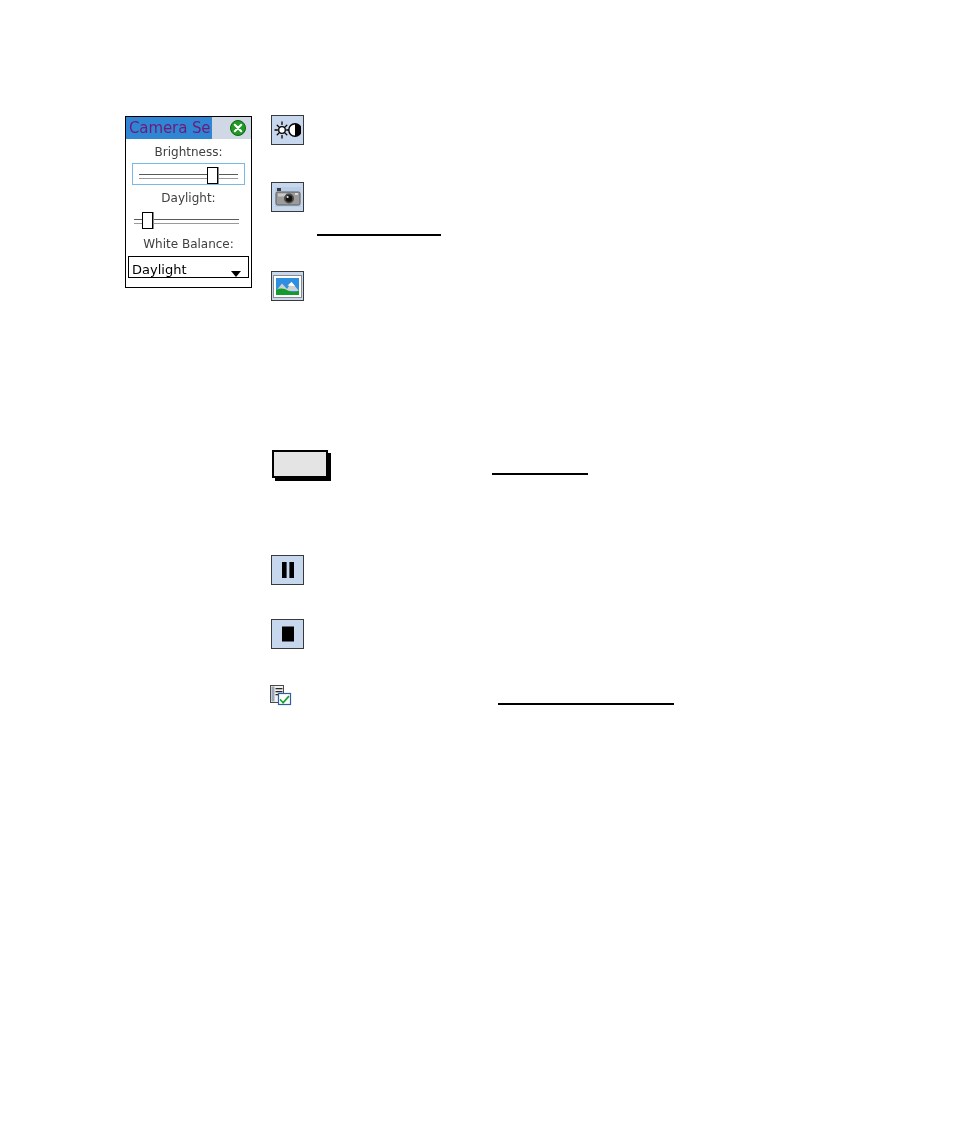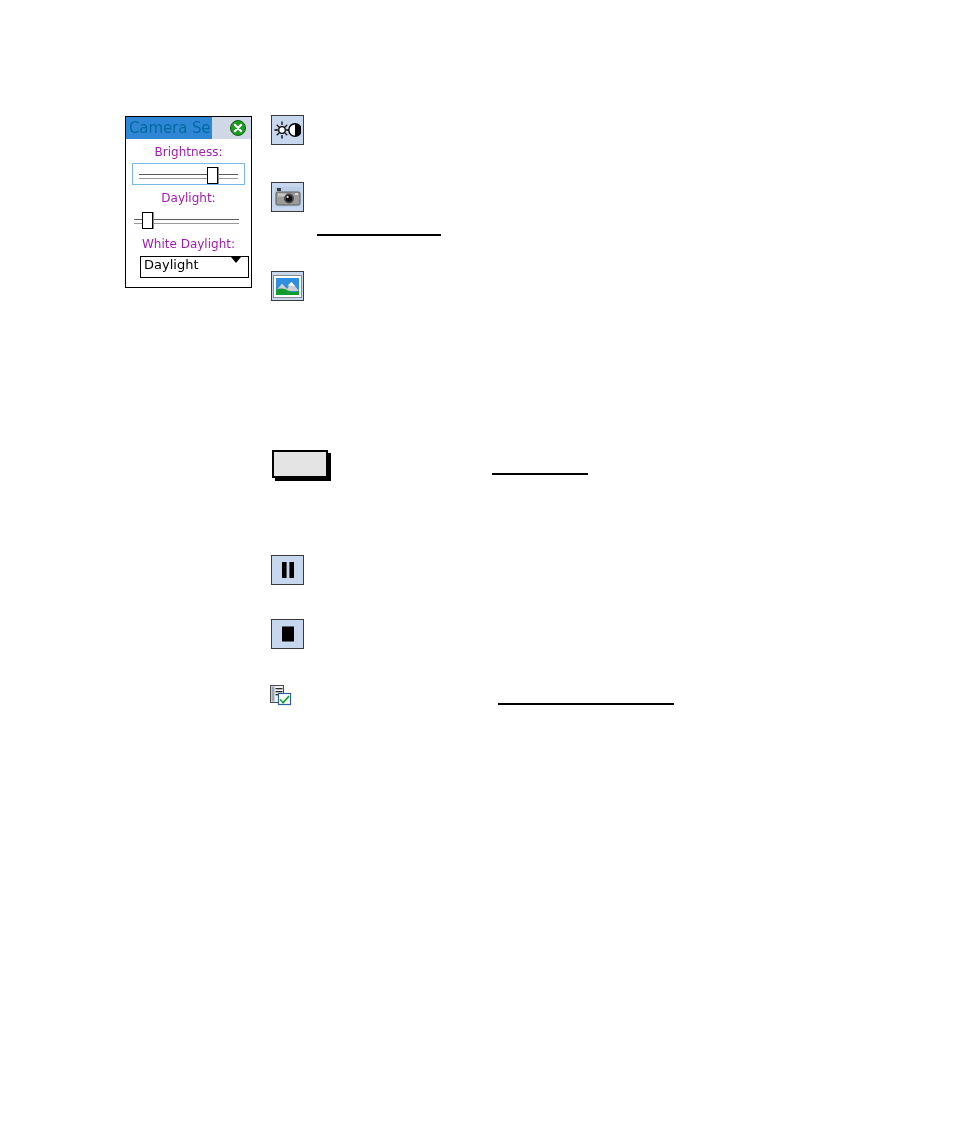--- a/index.html
+++ b/index.html
@@ -37,40 +37,40 @@
     position: absolute;
     left: 0;
     top: 0;
     width: 86px;
     height: 22px;
     background: #2f86d5;
   }
   #dialog-title-text {
     position: relative;
     z-index: 2;
-    color: #0369a1;
+    color: #701a75;
     font-size: 15px;
     line-height: 22px;
     padding-left: 3px;
     white-space: nowrap;
     letter-spacing: -0.1px;
   }
   #dialog-close-button {
     position: absolute;
     right: 5px;
     top: 3px;
     width: 16px;
     height: 16px;
     z-index: 3;
   }
 
   .field-label {
     text-align: center;
     font-size: 12px;
-    color: #a21caf;
+    color: #404040;
     margin-top: 6px;
     line-height: 14px;
   }
 
   
   .slider-wrap {
     position: relative;
     margin: 4px 6px 0 6px;
     height: 22px;
   }
@@ -102,27 +102,27 @@
     border: 1px solid #000000;
     box-sizing: border-box;
     box-shadow: 1px 0 0 #8a8a8a;
   }
   #brightness-thumb { left: 74px; }
   #contrast-thumb   { left: 10px; }
 
   
   #white-balance-select {
     position: relative;
-    margin: 5px 2px 0 14px;
+    margin: 5px 2px 0 2px;
     height: 22px;
     background: #ffffff;
     border: 1px solid #000000;
     box-sizing: border-box;
     display: flex;
-    align-items: flex-start;
+    align-items: flex-end;
   }
   #white-balance-value {
     font-size: 13px;
     color: #000000;
     padding-left: 3px;
     flex: 1;
   }
   #white-balance-arrow {
     width: 0;
     height: 0;
@@ -191,21 +191,21 @@
     <div class="slider-track"></div>
     <div class="slider-thumb" id="brightness-thumb"></div>
   </div>
 
   <div class="field-label">Daylight:</div>
   <div class="slider-wrap">
     <div class="slider-track plain"></div>
     <div class="slider-thumb" id="contrast-thumb"></div>
   </div>
 
-  <div class="field-label">White Daylight:</div>
+  <div class="field-label">White Balance:</div>
   <div id="white-balance-select">
     <span id="white-balance-value">Daylight</span>
     <span id="white-balance-arrow"></span>
   </div>
 </div>
 
 <div class="icon-button" style="left:271px; top:115px;">
   <svg width="27" height="18" viewBox="0 0 27 18">
     <g stroke="#000000" stroke-width="1.3" stroke-linecap="round">
       <line x1="8" y1="1" x2="8" y2="3.4"></line>

